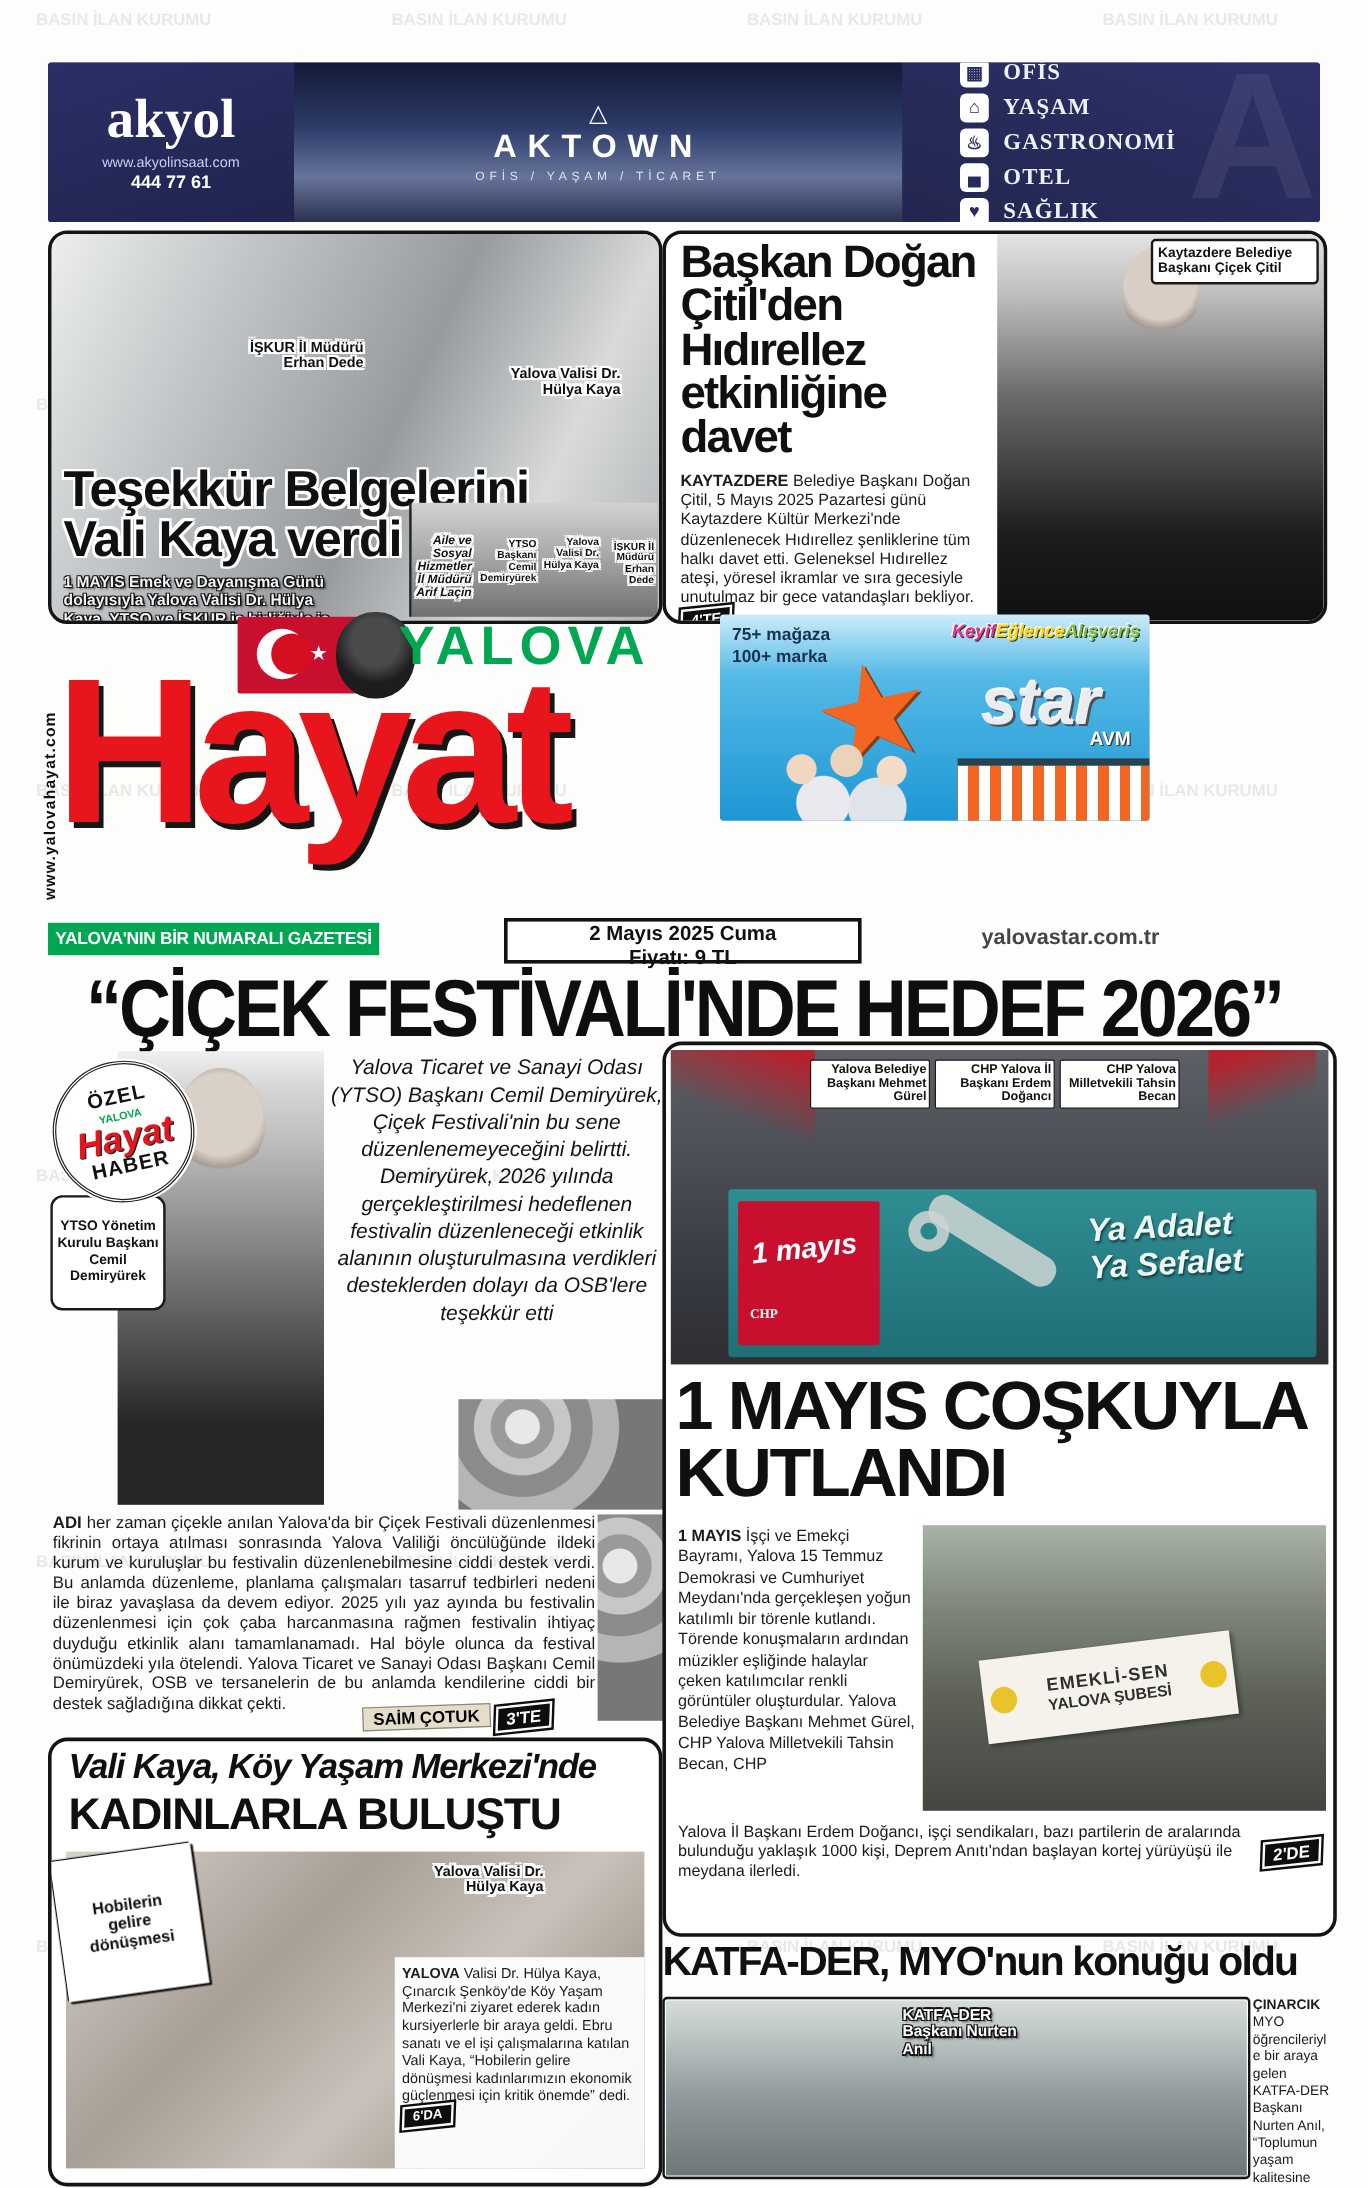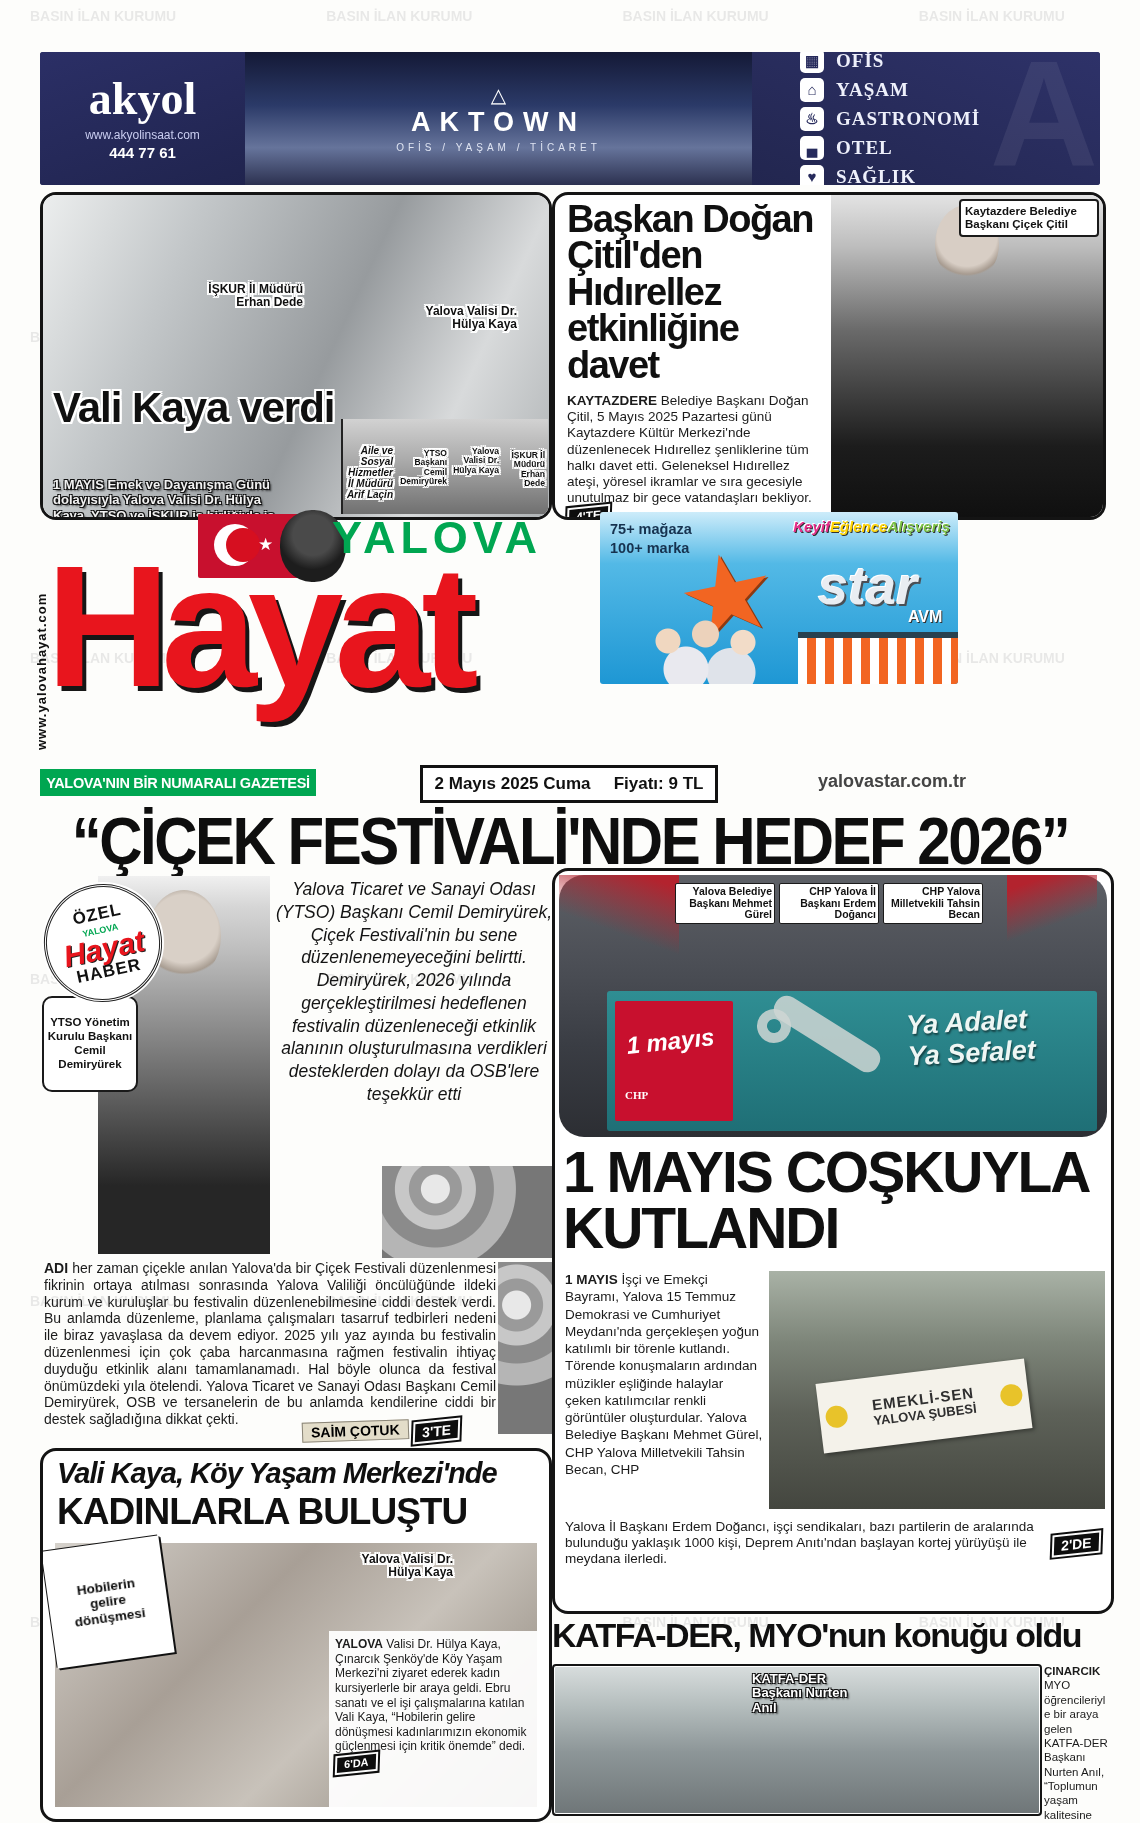--- a/index.html
+++ b/index.html
@@ -37,21 +37,21 @@
   .oln-b{text-shadow:-1px -1px 0 #111,1px -1px 0 #111,-1px 1px 0 #111,1px 1px 0 #111,2px 2px 2px rgba(0,0,0,.7);}
   .pg{display:inline-block;background:#0d0d0d;color:#fff;font-weight:bold;font-size:14px;padding:1px 7px;border:2px solid #fbfbfb;box-shadow:0 0 0 2px #0d0d0d;transform:rotate(-6deg) skewX(-8deg);}
   .plabel{font-weight:bold;color:#101010;text-align:right;line-height:1.1;}
   .wbox{background:#fff;border:2px solid #1a1a1a;border-radius:4px;font-weight:bold;color:#111;}
   .hl{font-weight:bold;color:#101010;letter-spacing:-1px;}
   
   .site-vert{writing-mode:vertical-rl;transform:rotate(180deg);font-size:13px;font-weight:bold;color:#101010;letter-spacing:1px;}
   .yal{font-size:45px;font-weight:bold;color:#00a651;letter-spacing:5px;}
   .hayat{font-size:172px;font-weight:bold;color:#e8151d;letter-spacing:-9px;line-height:0.82;text-shadow:4px 5px 0 #161616;}
   .gstrip{background:#00a651;color:#fff;font-weight:bold;font-size:14.5px;display:flex;align-items:center;justify-content:center;letter-spacing:-0.3px;z-index:3;}
-  .datebox{background:#fff;border:3px solid #111;display:flex;align-items:center;justify-content:space-around;font-weight:bold;font-size:17px;color:#111;z-index:3;}
+  .datebox{background:#fff;border:3px solid #111;display:flex;align-items:center;justify-content:space-around;font-weight:bold;font-size:17px;color:#111;z-index:3;flex-direction:column;}
   
   .star-ad{left:600px;top:512px;width:358px;height:172px;background:linear-gradient(180deg,#cdecfa 0%,#53b9e6 30%,#1e97d4 100%);border-radius:3px;overflow:hidden;z-index:2;}
   .star-stats{position:absolute;left:10px;top:8px;font-size:14.5px;color:#16324f;font-weight:bold;line-height:1.3;}
   .star-tag{position:absolute;right:8px;top:6px;font-size:15px;font-weight:bold;font-style:italic;}
   .star-tag span{text-shadow:-1px -1px 0 #fff,1px 1px 0 #333;}
   .star-glyph{position:absolute;left:78px;top:28px;font-size:110px;color:#f26522;transform:rotate(-12deg);text-shadow:2px 2px 0 #8c3a12;line-height:1;}
   .star-word{position:absolute;left:218px;top:46px;font-size:54px;font-weight:bold;font-style:italic;color:#e9edf2;text-shadow:2px 2px 0 #4a4f55,-1px -1px 0 #fff;line-height:1;}
   .star-avm{position:absolute;left:308px;top:96px;font-size:16px;font-weight:bold;color:#fff;text-shadow:1px 1px 0 #333;}
   .mall{position:absolute;right:0;bottom:0;width:160px;height:46px;background:repeating-linear-gradient(90deg,#fff 0 9px,#f26522 9px 18px);border-top:6px solid #28414f;}
   .fam{position:absolute;left:38px;bottom:-6px;width:150px;height:70px;background:radial-gradient(circle at 20% 30%,#f0d7c0 0 12px,transparent 13px),radial-gradient(circle at 45% 20%,#ecd2bb 0 13px,transparent 14px),radial-gradient(circle at 70% 32%,#f2dcc8 0 12px,transparent 13px),radial-gradient(circle at 32% 70%,#e9e9ef 0 22px,transparent 23px),radial-gradient(circle at 62% 75%,#dfe3ea 0 24px,transparent 25px);}
@@ -144,20 +144,21 @@
         <span class="am-lb">SAĞLIK</span>
       </div>
   </div>
 </div>
 
 <div class="abs nbox" style="left:40px;top:192px;width:506px;height:322px;">
   <div class="ph ph-lab" style="inset:0;"></div>
   <div class="abs plabel oln-w" style="left:148px;top:88px;width:112px;font-size:12px;">İŞKUR İl Müdürü Erhan Dede</div>
   <div class="abs plabel oln-w" style="left:352px;top:110px;width:122px;font-size:12px;">Yalova Valisi Dr. Hülya Kaya</div>
   <div class="abs hl oln-w" style="left:10px;top:192px;font-size:42px;line-height:0.98;">
+    <div>Teşekkür Belgelerini</div>
     <div>Vali Kaya verdi</div>
   </div>
   <div class="abs" style="left:10px;top:282px;width:238px;font-size:13px;font-weight:bold;color:#f2f2f2;line-height:1.18;">
     <span class="oln-b"><span class="lead">1 MAYIS</span> <span>Emek ve Dayanışma Günü dolayısıyla Yalova Valisi Dr. Hülya Kaya, YTSO ve İŞKUR iş birliğiyle iş yeri ziyaretleri gerçekleştirdi. Engelli istihdamına katkı sağlayan firmalara ise teşekkür belgeleri takdim edildi.</span></span>
     
   </div>
   <div class="abs ph" style="left:298px;top:224px;width:205px;height:95px;background:linear-gradient(180deg,#d2d2d2,#a9a9a9 45%,#707070);border-left:2px solid #222;">
     <div class="abs plabel oln-w" style="left:2px;top:26px;width:48px;font-size:10px;font-style:italic;">Aile ve Sosyal Hizmetler İl Müdürü Arif Laçin</div>
     <div class="abs plabel oln-w" style="left:54px;top:30px;width:50px;font-size:8.5px;">YTSO Başkanı Cemil Demiryürek</div>
     <div class="abs plabel oln-w" style="left:108px;top:28px;width:48px;font-size:8.5px;">Yalova Valisi Dr. Hülya Kaya</div>
@@ -231,21 +232,21 @@
 
 <div class="abs bodytxt" style="left:44px;top:1260px;width:452px;">
   <span class="lead">ADI</span> <span>her zaman çiçekle anılan Yalova'da bir Çiçek Festivali düzenlenmesi fikrinin ortaya atılması sonrasında Yalova Valiliği öncülüğünde ildeki kurum ve kuruluşlar bu festivalin düzenlenebilmesine ciddi destek verdi. Bu anlamda düzenleme, planlama çalışmaları tasarruf tedbirleri nedeni ile biraz yavaşlasa da devem ediyor. 2025 yılı yaz ayında bu festivalin düzenlenmesi için çok çaba harcanmasına rağmen festivalin ihtiyaç duyduğu etkinlik alanı tamamlanamadı. Hal böyle olunca da festival önümüzdeki yıla ötelendi. Yalova Ticaret ve Sanayi Odası Başkanı Cemil Demiryürek, OSB ve tersanelerin de bu anlamda kendilerine ciddi bir destek sağladığına dikkat çekti.</span>
 </div>
 <div class="abs" style="left:302px;top:1420px;z-index:3;">
   <span style="font-weight:bold;font-size:14px;background:#e3ddc9;border:1px solid #8a8578;padding:1px 8px;transform:rotate(-2deg);display:inline-block;">SAİM ÇOTUK</span>
   <span class="pg">3'TE</span>
 </div>
 
 <div class="abs nbox" style="left:552px;top:868px;width:556px;height:740px;">
-  <div class="ph ph-crowd" style="left:4px;top:4px;width:548px;height:262px;border-radius:25px;">
+  <div class="ph ph-crowd" style="left:4px;top:4px;width:548px;height:262px;">
     <div class="abs" style="left:0;top:0;width:120px;height:90px;background:linear-gradient(200deg,#b3232e 10%,transparent 60%);"></div>
     <div class="abs" style="right:10px;top:0;width:90px;height:70px;background:linear-gradient(160deg,#b3232e 15%,transparent 65%);"></div>
     <div class="abs wbox plabel" style="left:116px;top:8px;width:94px;font-size:10.5px;padding:2px;border-width:1px;border-radius:2px;">Yalova Belediye Başkanı Mehmet Gürel</div>
     <div class="abs wbox plabel" style="left:220px;top:8px;width:94px;font-size:10.5px;padding:2px;border-width:1px;border-radius:2px;">CHP Yalova İl Başkanı Erdem Doğancı</div>
     <div class="abs wbox plabel" style="left:324px;top:8px;width:94px;font-size:10.5px;padding:2px;border-width:1px;border-radius:2px;">CHP Yalova Milletvekili Tahsin Becan</div>
     <div class="banner-teal" style="left:48px;top:116px;width:490px;height:140px;">
       <div class="redflag" style="left:8px;top:10px;width:118px;height:120px;">
         <div style="color:#fff;font-weight:bold;font-style:italic;font-size:24px;transform:rotate(-6deg);padding:26px 0 0 10px;">1 mayıs</div>
         <div style="color:#fff;font-weight:bold;font-size:11px;padding:34px 0 0 10px;font-family:Liberation Serif, serif;">CHP</div>
       </div>

